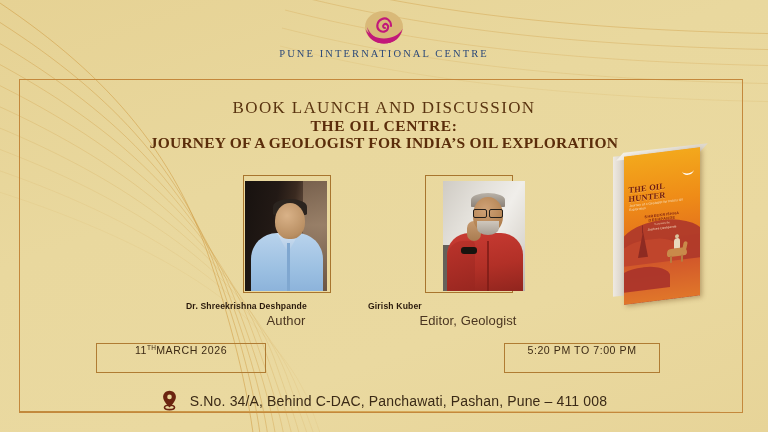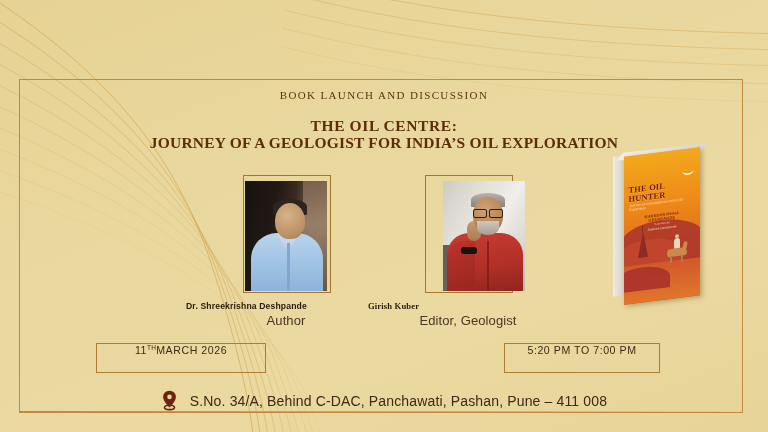--- a/index.html
+++ b/index.html
@@ -29,23 +29,23 @@
   .logo-wrap{display:block;margin:0 auto;width:46px;height:38px;}
   .org-name{
     margin-top:2px;
     font-family:"Liberation Serif", serif;
     font-size:10.5px;letter-spacing:2.1px;
     color:#2d4a7a;font-weight:400;
     white-space:nowrap;
   }
   
   .kicker{
-    position:absolute;left:0;top:89px;width:768px;text-align:center;
-    font-family:"Liberation Serif", serif;
-    font-size:11px;letter-spacing:1.35px;color:#5a3410;font-weight:400;
+    position:absolute;left:0;top:98px;width:768px;text-align:center;
+    font-family:"Liberation Serif", serif;
+    font-size:17px;letter-spacing:1.35px;color:#5a3410;font-weight:400;
   }
   .title-main{
     position:absolute;left:0;top:115px;width:768px;text-align:center;
     font-family:"Liberation Serif", serif;
     font-size:15.5px;letter-spacing:0.6px;color:#5b2d0b;font-weight:bold;
     line-height:1.45;
   }
   .title-sub{
     position:absolute;left:0;top:134px;width:768px;text-align:center;
     font-family:"Liberation Serif", serif;
@@ -101,21 +101,21 @@
   .ph2-arm{position:absolute;left:4px;top:60px;width:28px;height:52px;border-radius:16px 4px 0 0;
       background:linear-gradient(160deg,#bb332b,#97261f);}
   .ph2-hand{position:absolute;left:24px;top:40px;width:14px;height:20px;border-radius:7px;
       background:linear-gradient(180deg,#c79a6f,#a97c51);}
   .ph2-watch{position:absolute;left:18px;top:66px;width:16px;height:7px;border-radius:3px;background:#17140f;}
   .ph2-placket{position:absolute;left:44px;top:60px;width:2px;height:52px;background:#7d1c16;opacity:.8;}
   .sp-name{
     position:absolute;top:126px;width:200px;left:-57px;text-align:left;
     font-size:8.6px;font-weight:bold;color:#2a1a0c;letter-spacing:.15px;
   }
-  .sp2 .sp-name{left:-67px;font-family:Liberation Serif, serif;}
+  .sp2 .sp-name{left:-67px;}
   .sp-role{
     position:absolute;top:138px;width:200px;left:-57px;text-align:center;
     font-size:13px;color:#4a3520;letter-spacing:.1px;
   }
   .sp2 .sp-role{left:-67px;}
   
   .book{position:absolute;left:613px;top:152px;width:104px;height:148px;}
   .book-spine{
     position:absolute;left:0;top:4px;width:14px;height:140px;
     background:linear-gradient(90deg,#efeae2,#cfc8bd);
@@ -230,20 +230,29 @@
       <path d="M300,-20 C 420,10 560,30 790,34" opacity="0.40"></path>
       <path d="M290,-6 C 415,26 560,46 790,50" opacity="0.33"></path>
       <path d="M285,10 C 410,42 558,62 790,66" opacity="0.26"></path>
       <path d="M282,28 C 408,60 556,80 790,84" opacity="0.20"></path>
       <path d="M280,46 C 406,78 554,98 790,102" opacity="0.14"></path>
     </g>
   </svg>
 
   <div class="frame-line"></div>
 
+  <div class="header">
+    <svg class="logo-wrap" viewBox="0 0 46 38">
+      <path d="M23 3 C 34 3 42 10 42 19 C 42 29 33 35 23 35 C 13 35 4 29 4 19 C 4 10 12 3 23 3 Z" fill="#d9b978"></path>
+      <path d="M4.5 21 C 7 31 14 35.5 23 35.5 C 32 35.5 39 31 41.5 21 C 38 27 31 30.5 23 30.5 C 15 30.5 8 27 4.5 21 Z" fill="#c2187a"></path>
+      <path d="M6 19 C 8 30 15 35.5 23 35.5 C 33 35.5 40.5 29 41.5 20 C 39.5 31 32 34 24.5 33 C 16 31.8 9.5 27 6 19 Z" fill="#c2187a"></path>
+      <path d="M30 18 C 30 12 25 9 21 11 C 16 13 15 19 18 22 C 21 25 26 24 27 20 C 28 17 25 15 23 16.5 C 21.5 17.6 22 20 24 20" fill="none" stroke="#c2187a" stroke-width="2.1" stroke-linecap="round"></path>
+    </svg>
+    <div class="org-name">PUNE  INTERNATIONAL  CENTRE</div>
+  </div>
 
   <div class="kicker">BOOK LAUNCH AND DISCUSSION</div>
   <div class="title-main">THE OIL CENTRE:</div>
   <div class="title-sub">JOURNEY OF A GEOLOGIST FOR INDIA’S OIL EXPLORATION</div>
 
   <div class="speaker sp1">
     <div class="photo-frame"></div>
     <div class="photo">
       <div class="ph1-bg"></div>
         <div class="ph1-wall"></div>

